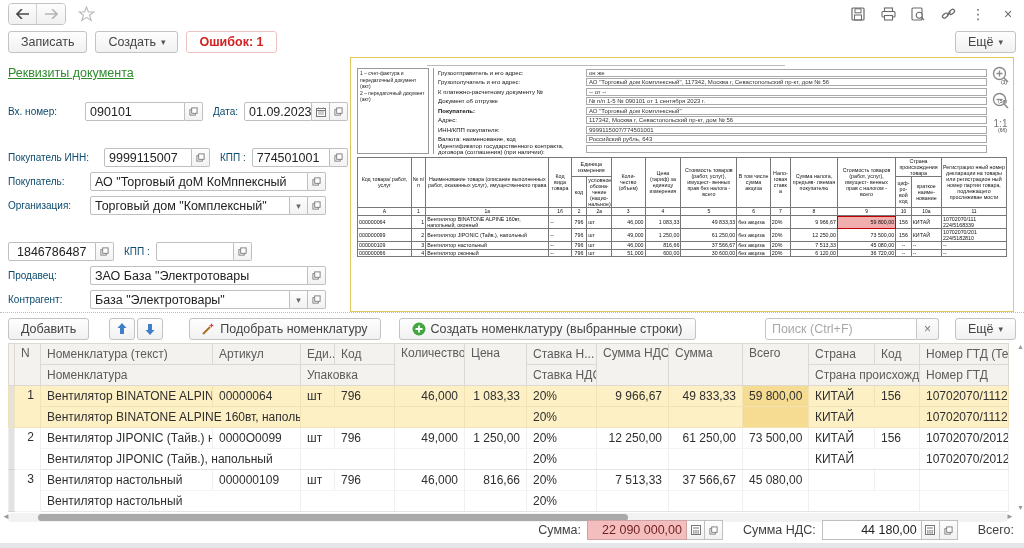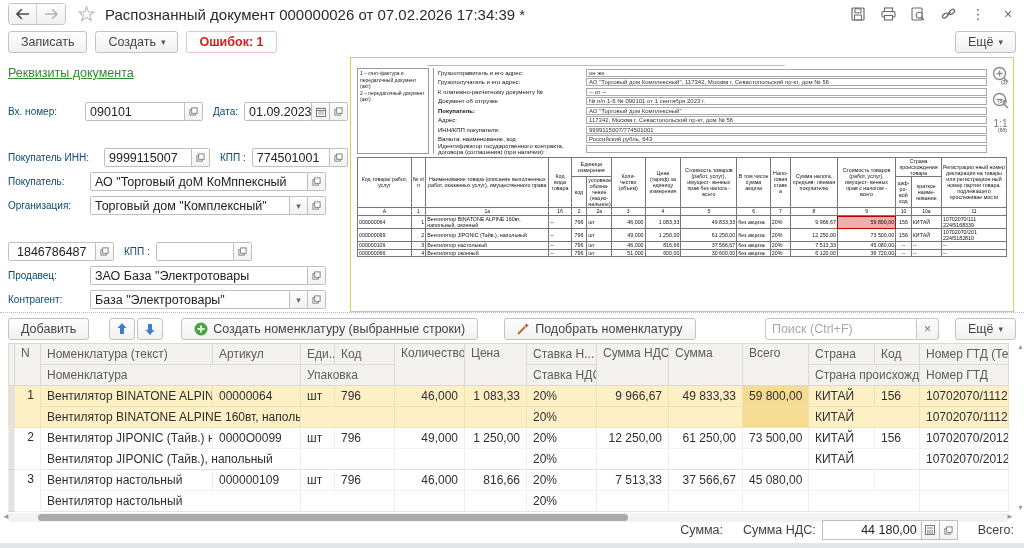--- a/index.html
+++ b/index.html
@@ -107,21 +107,20 @@
         <svg width="14" height="10" viewBox="0 0 14 10">
             <path d="M8 0 L13 5 L8 10 M13 5 H1" stroke="#b5b5b5" stroke-width="1.6" fill="none"></path>
           </svg>
       </button>
     </div>
     <span class="star">
       <svg width="17" height="16" viewBox="0 0 17 16">
           <path d="M8.5 1 L10.4 6 L15.8 6 L11.5 9.2 L13.2 14.5 L8.5 11.3 L3.8 14.5 L5.5 9.2 L1.2 6 L6.6 6 Z" fill="none" stroke="#b9b9b9" stroke-width="1.1"></path>
         </svg>
     </span>
-    <span class="title">Распознанный документ 000000026 от 07.02.2026 17:34:39 *</span>
     <div class="win-icons">
       <span class="wi">
         <svg width="14" height="14" viewBox="0 0 14 14">
             <rect x="1" y="1" width="12" height="12" rx="1" fill="none" stroke="#6a6a6a" stroke-width="1.2"></rect>
             <rect x="4" y="1.8" width="6" height="4" fill="none" stroke="#6a6a6a"></rect>
             <rect x="3.5" y="8" width="7" height="5" fill="none" stroke="#6a6a6a"></rect>
           </svg>
       </span>
       <span class="wi">
         <svg width="15" height="14" viewBox="0 0 15 14">
@@ -530,33 +529,33 @@
             <svg width="10" height="12" viewBox="0 0 10 12">
               <path d="M5 0 L9.5 5 H7 V11 H3 V5 H0.5 Z" fill="#3f7fca"></path>
             </svg>
           </button>
         <button class="btn iconbtn">
             <svg width="10" height="12" viewBox="0 0 10 12">
               <path d="M5 12 L0.5 7 H3 V1 H7 V7 H9.5 Z" fill="#3f7fca"></path>
             </svg>
           </button>
       </span>
+      <button class="btn" style="margin-left:18px;">
+        <svg width="13" height="13" viewBox="0 0 13 13">
+            <path d="M1 12 L8 5" stroke="#b06a1e" stroke-width="1.8"></path>
+            <path d="M9.5 1 L10.2 2.8 L12 3.5 L10.2 4.2 L9.5 6 L8.8 4.2 L7 3.5 L8.8 2.8 Z" fill="#e03a3a"></path>
+          </svg>
+        <span>Подобрать номенклатуру</span>
+      </button>
       <button class="btn" style="margin-left:10px;">
         <svg width="14" height="14" viewBox="0 0 14 14">
             <circle cx="7" cy="7" r="6.5" fill="#43a640"></circle>
             <path d="M7 3.5 V10.5 M3.5 7 H10.5" stroke="#fff" stroke-width="1.8"></path>
           </svg>
         <span>Создать номенклатуру (выбранные строки)</span>
-      </button>
-      <button class="btn" style="margin-left:18px;">
-        <svg width="13" height="13" viewBox="0 0 13 13">
-            <path d="M1 12 L8 5" stroke="#b06a1e" stroke-width="1.8"></path>
-            <path d="M9.5 1 L10.2 2.8 L12 3.5 L10.2 4.2 L9.5 6 L8.8 4.2 L7 3.5 L8.8 2.8 Z" fill="#e03a3a"></path>
-          </svg>
-        <span>Подобрать номенклатуру</span>
       </button>
       <span class="search">
         <input type="text" placeholder="Поиск (Ctrl+F)" style="">
         <span class="clear">×</span>
       </span>
       <button class="btn more-grid">
           <span>Ещё</span>
           <span class="caret">▾</span>
         </button>
     </div>
@@ -707,20 +706,41 @@
 
     <div class="hscroll">
       <span class="arr" style="left:-6px;">◄</span>
       <div class="thumb"></div>
       <span class="arr" style="right:-6px;">►</span>
     </div>
   </div>
 
   <div class="totals">
     <span class="tlabel">Сумма:</span>
+    <span class="tgrp">
+      <span class="tval pink">22 090 000,00</span>
+      <span class="tbtn">
+          <svg width="10" height="10" viewBox="0 0 10 10">
+            <rect x="0.5" y="0.5" width="9" height="9" fill="#fff" stroke="#777"></rect>
+            <rect x="2" y="2" width="6" height="2" fill="#bbb"></rect>
+            <rect x="2" y="5.2" width="1.6" height="1.4" fill="#888"></rect>
+            <rect x="4.2" y="5.2" width="1.6" height="1.4" fill="#888"></rect>
+            <rect x="6.4" y="5.2" width="1.6" height="1.4" fill="#888"></rect>
+            <rect x="2" y="7.2" width="1.6" height="1.4" fill="#888"></rect>
+            <rect x="4.2" y="7.2" width="1.6" height="1.4" fill="#888"></rect>
+            <rect x="6.4" y="7.2" width="1.6" height="1.4" fill="#888"></rect>
+          </svg>
+        </span>
+      <span class="tbtn">
+          <svg width="9" height="9" viewBox="0 0 10 10">
+            <rect x="1" y="3" width="6" height="6" fill="#fff" stroke="#777"></rect>
+            <rect x="3" y="1" width="6" height="6" fill="#fff" stroke="#777"></rect>
+          </svg>
+        </span>
+    </span>
     <span class="tlabel">Сумма НДС:</span>
     <span class="tgrp">
       <span class="tval">44 180,00</span>
       <span class="tbtn">
           <svg width="10" height="10" viewBox="0 0 10 10">
             <rect x="0.5" y="0.5" width="9" height="9" fill="#fff" stroke="#777"></rect>
             <rect x="2" y="2" width="6" height="2" fill="#bbb"></rect>
             <rect x="2" y="5.2" width="1.6" height="1.4" fill="#888"></rect>
             <rect x="4.2" y="5.2" width="1.6" height="1.4" fill="#888"></rect>
             <rect x="6.4" y="5.2" width="1.6" height="1.4" fill="#888"></rect>

